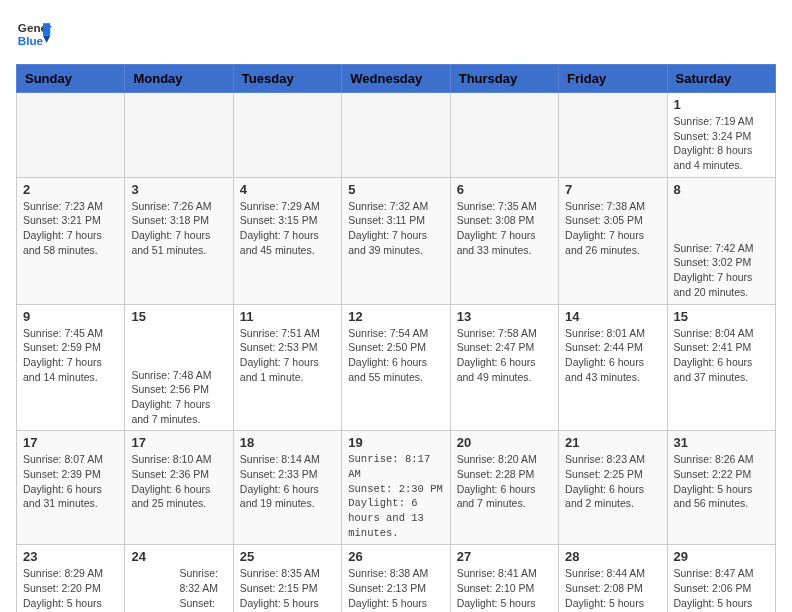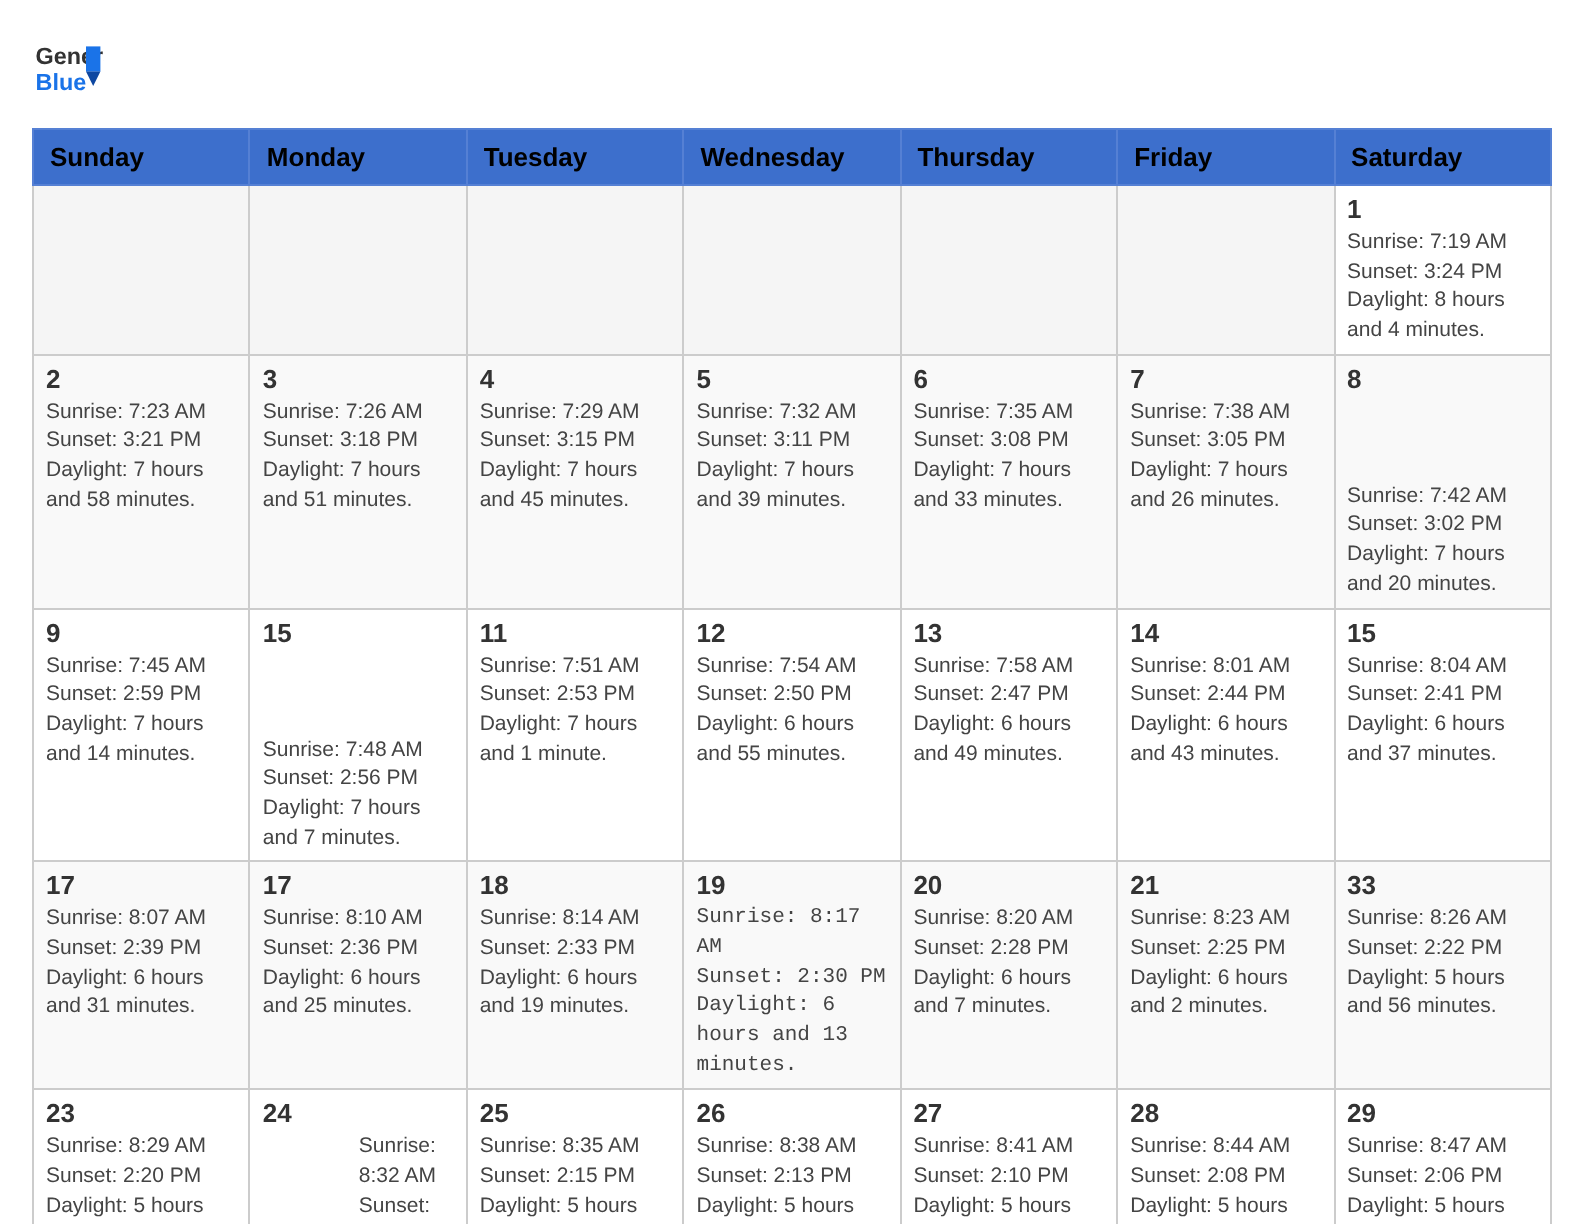--- a/index.html
+++ b/index.html
@@ -250,21 +250,21 @@
 Sunset: 2:28 PM
 Daylight: 6 hours and 7 minutes.</div>
         </td>
         <td>
           <span class="day-number">21</span>
           <div class="day-info" style="white-space: pre-line;">Sunrise: 8:23 AM
 Sunset: 2:25 PM
 Daylight: 6 hours and 2 minutes.</div>
         </td>
         <td>
-          <span class="day-number">33</span>
+          <span class="day-number">31</span>
           <div class="day-info" style="white-space: pre-line;">Sunrise: 8:26 AM
 Sunset: 2:22 PM
 Daylight: 5 hours and 56 minutes.</div>
         </td>
       </tr>
       <tr>
         <td>
           <span class="day-number">23</span>
           <div class="day-info" style="white-space: pre-line;">Sunrise: 8:29 AM
 Sunset: 2:20 PM

